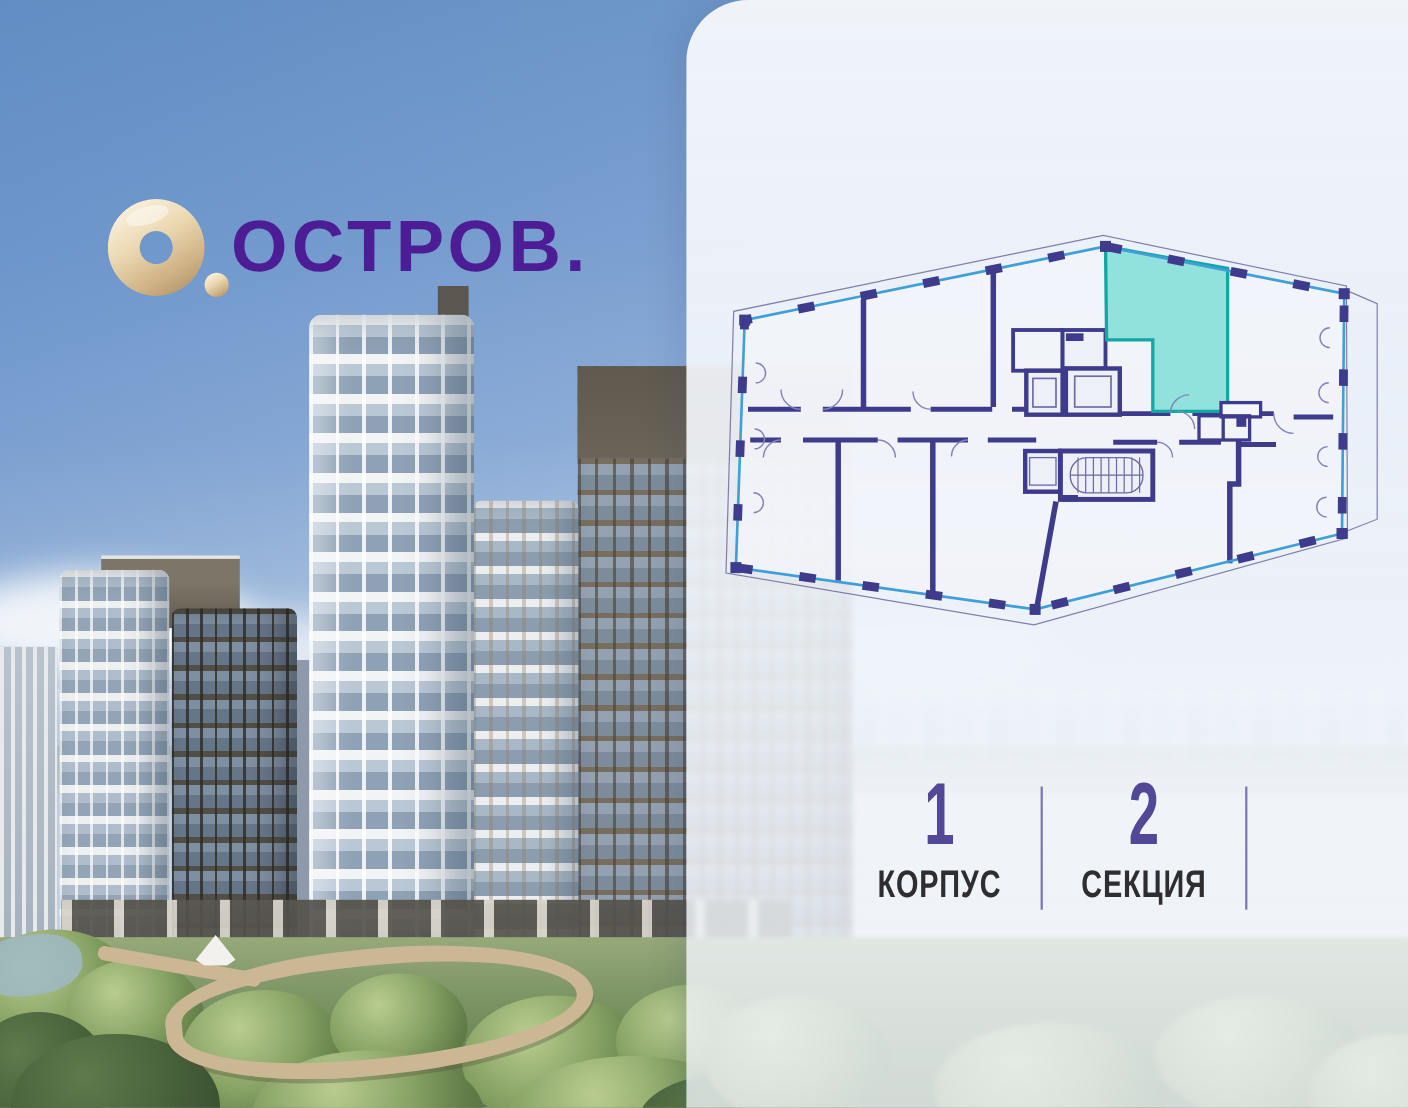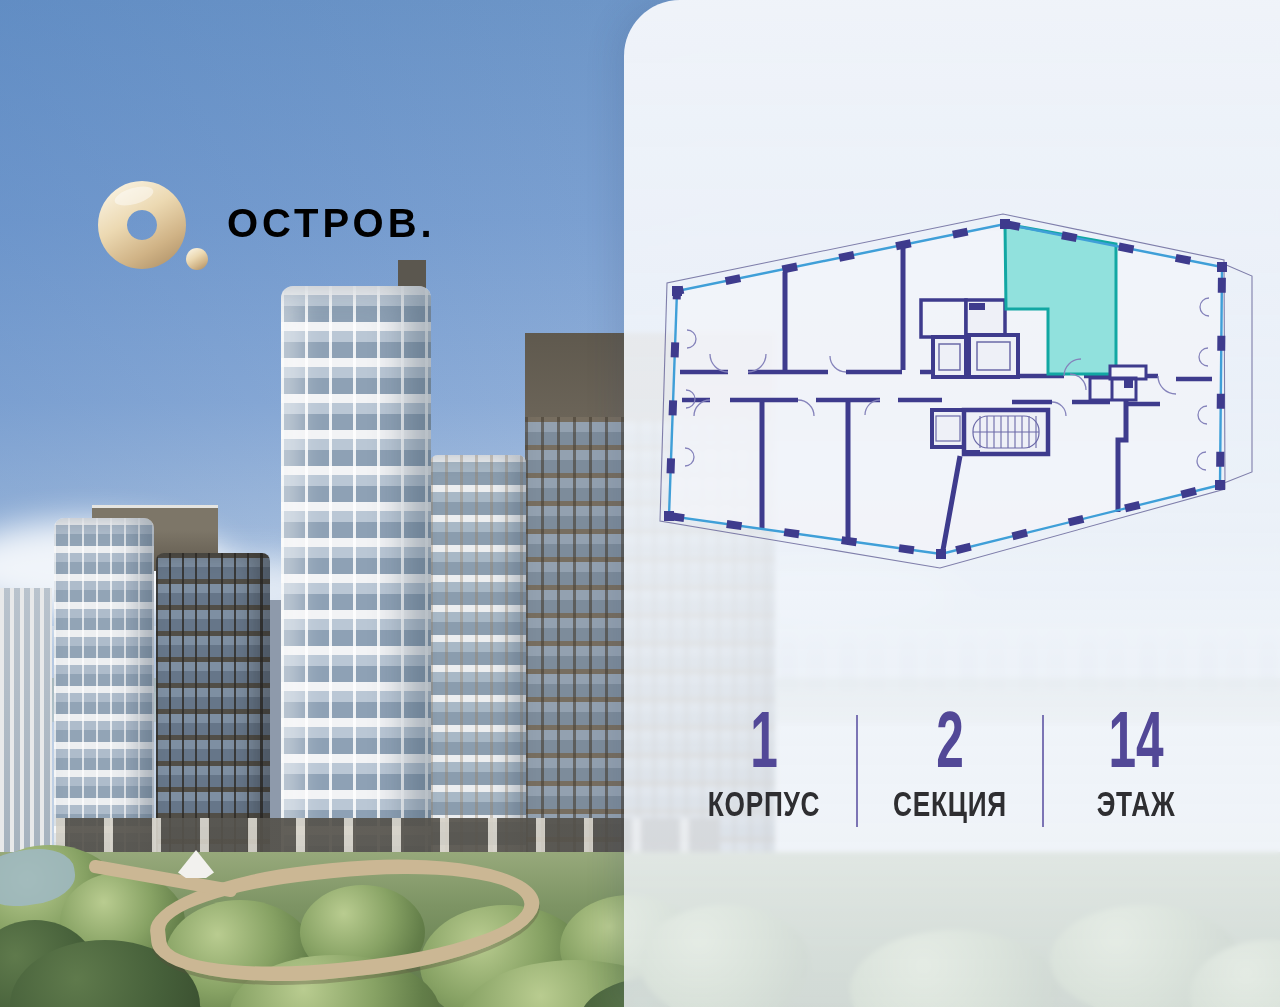--- a/index.html
+++ b/index.html
@@ -69,21 +69,21 @@
     box-shadow:0 4px 0 rgba(90,80,60,.35); }
   .ramp { position:absolute; left:88px; top:872px; width:150px; height:13px; z-index:9;
     background:#cbb794; transform:rotate(10deg); border-radius:6px; }
   .pool { position:absolute; left:-20px; top:850px; width:95px; height:55px; z-index:8;
     background:#9fb9c4; border-radius:45%; transform:rotate(-8deg); opacity:.85; }
   .tent { position:absolute; left:178px; top:850px; width:36px; height:28px; z-index:10;
     background:#f2f1ee; clip-path:polygon(50% 0, 100% 80%, 78% 100%, 22% 100%, 0 80%); }
 
   
   .logo { position:absolute; left:98px; top:180px; display:flex; align-items:flex-start; z-index:12; cursor:pointer; }
-  .logo-text { margin-left:17px; margin-top:14px; color:#000000; font-size:40px; font-weight:700;
+  .logo-text { margin-top:14px; color:#4c1d95; font-size:66px; font-weight:700;
     letter-spacing:4px; line-height:58px; }
 
   
   .panel { position:absolute; left:624px; top:0; width:656px; height:1007px; z-index:20;
     border-radius:56px 0 0 0;
     background:linear-gradient(180deg, rgba(246,248,252,.95) 0%, rgba(242,246,251,.90) 50%, rgba(240,244,249,.85) 75%, rgba(238,242,248,.80) 100%);
     box-shadow:-10px 0 30px rgba(40,60,100,.12);
     -webkit-backdrop-filter:blur(2.5px); backdrop-filter:blur(2.5px); }
 
   .plan-wrap { position:absolute; left:16px; top:180px; width:640px; height:410px; }
@@ -247,19 +247,15 @@
     <div class="stat">
       <div class="stat-value">1</div>
       <div class="stat-label">КОРПУС</div>
     </div>
     <div class="stat-divider"></div>
     <div class="stat">
       <div class="stat-value">2</div>
       <div class="stat-label">СЕКЦИЯ</div>
     </div>
     <div class="stat-divider"></div>
-    <div class="stat">
-      <div class="stat-value">14</div>
-      <div class="stat-label">ЭТАЖ</div>
-    </div>
   </div>
 
 </div>
 
 </body></html>

